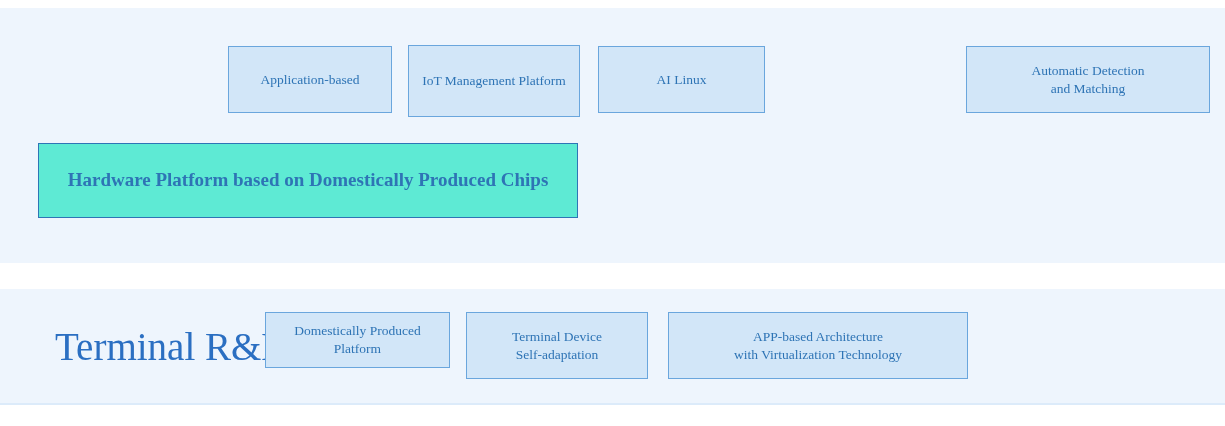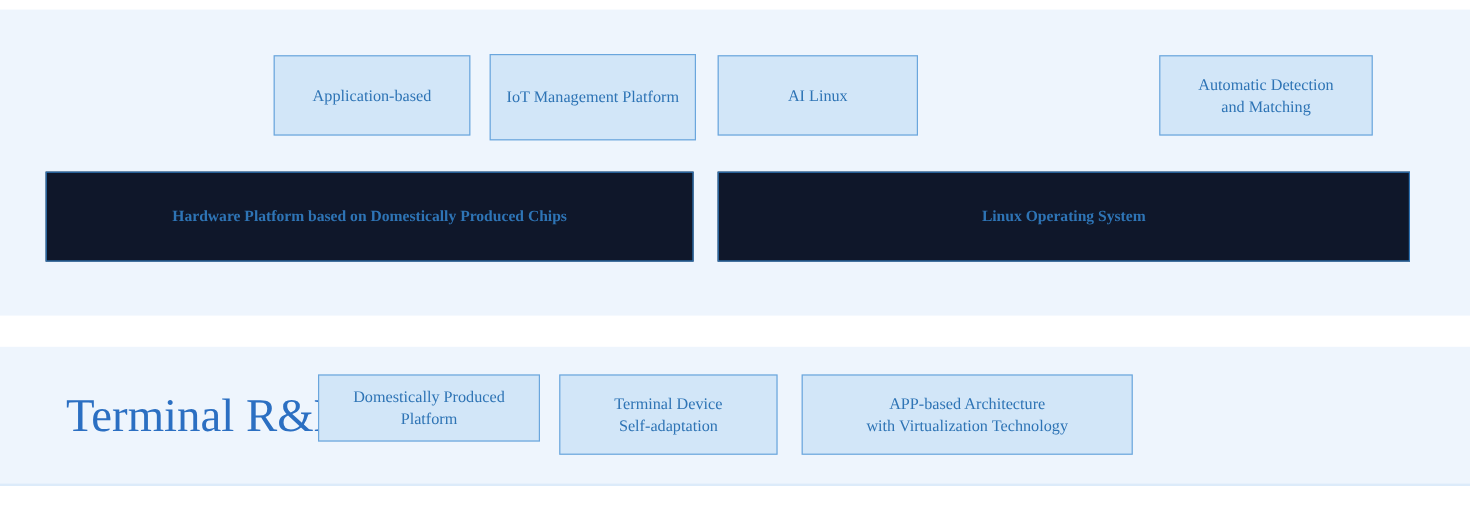--- a/index.html
+++ b/index.html
@@ -30,67 +30,66 @@
     white-space:pre-line;
     line-height:1.3;
   }
   .small-box{
     background:var(--small-box-bg);
     border:1px solid var(--small-box-border);
     color:var(--text-blue);
     font-size:13.5px;
   }
   .large-box{
-    background:#0f172a;
+    background:#5eead4;
     border:1.5px solid var(--large-box-border);
     color:var(--text-blue);
     font-weight:bold;
-    font-size:13px;
+    font-size:19px;
   }
   
   .b1{left:38px;top:46px;width:170px;height:67px;}
   .b2{left:228px;top:46px;width:164px;height:67px;font-family:Liberation Serif, serif;}
   .b3{left:408px;top:45px;width:172px;height:72px;text-align:right;}
   .b4{left:598px;top:46px;width:167px;height:67px;}
   .b5{left:786px;top:46px;width:166px;height:67px;}
-  .b6{left:966px;top:46px;width:178px;height:67px;}
+  .b6{left:966px;top:46px;width:244px;height:67px;}
   
   .L1{left:38px;top:143px;width:540px;height:75px;}
   .L2{left:598px;top:143px;width:577px;height:75px;}
   
   .terminal-title{
     position:absolute;
     left:55px;top:289px;height:114px;
     display:flex;align-items:center;
     margin:0;
     color:var(--title-blue);
     font-size:39px;
     font-weight:normal;
     font-family:"Liberation Serif","DejaVu Serif",serif;
   }
   .d1{left:265px;top:312px;width:185px;height:56px;}
   .d2{left:466px;top:312px;width:182px;height:67px;}
-  .d3{left:668px;top:312px;width:276px;height:67px;}
+  .d3{left:668px;top:312px;width:300px;height:67px;}
 </style>
 </head>
 <body>
 
 <div class="page">
 
   <section class="band band-top"></section>
   <section class="band band-bottom"></section>
 
   <div class="box small-box b2">Application-based</div>
   <div class="box small-box b3">IoT Management Platform</div>
   <div class="box small-box b4">AI Linux</div>
   <div class="box small-box b6">Automatic Detection
 and Matching</div>
 
   <div class="box large-box L1">Hardware Platform based on Domestically Produced Chips</div>
-  <div class="box large-box L2">Linux Operating System</div>
 
   <h2 class="terminal-title">Terminal R&amp;D</h2>
 
   <div class="box small-box d1">Domestically Produced
 Platform</div>
   <div class="box small-box d2">Terminal Device
 Self-adaptation</div>
   <div class="box small-box d3">APP-based Architecture
 with Virtualization Technology</div>
 

